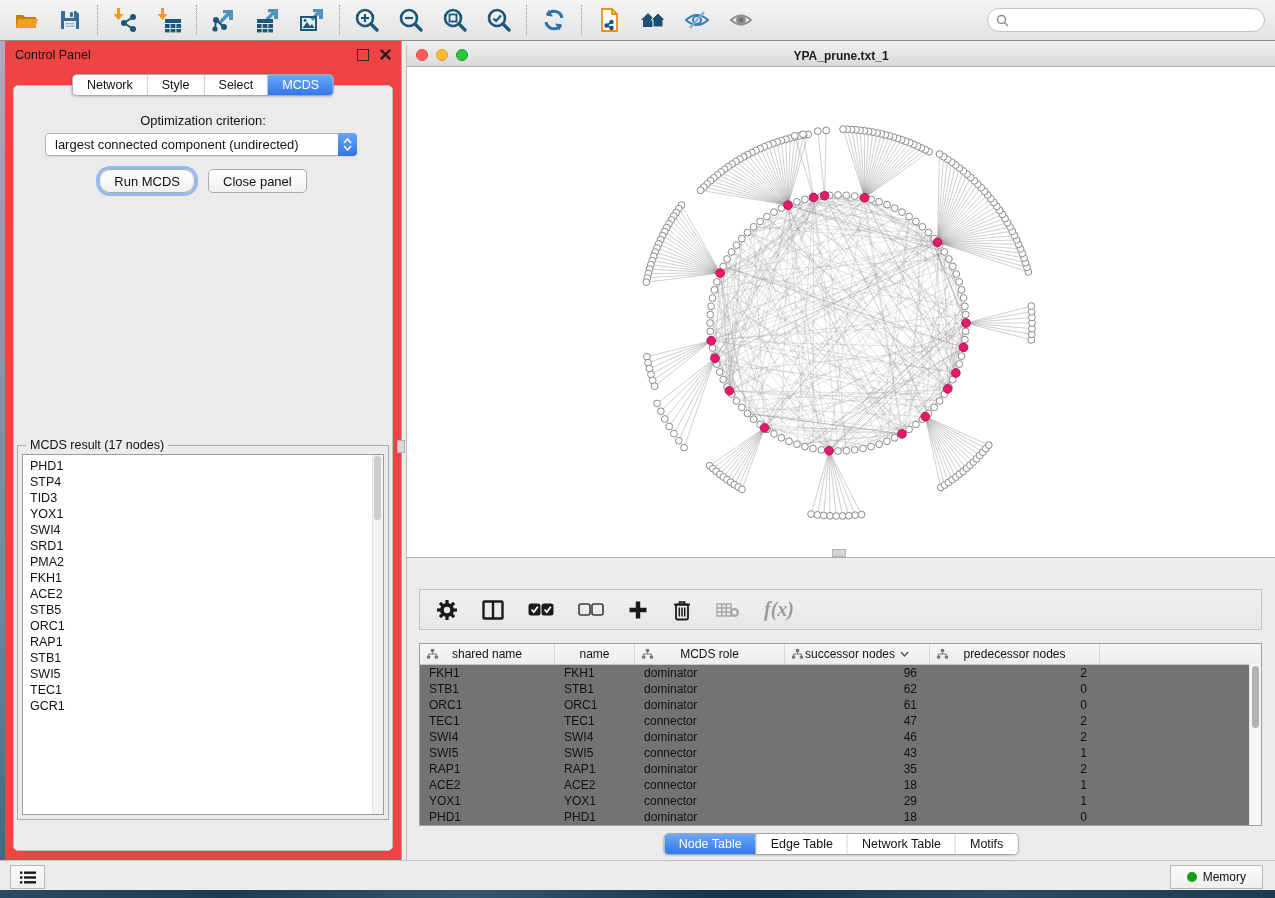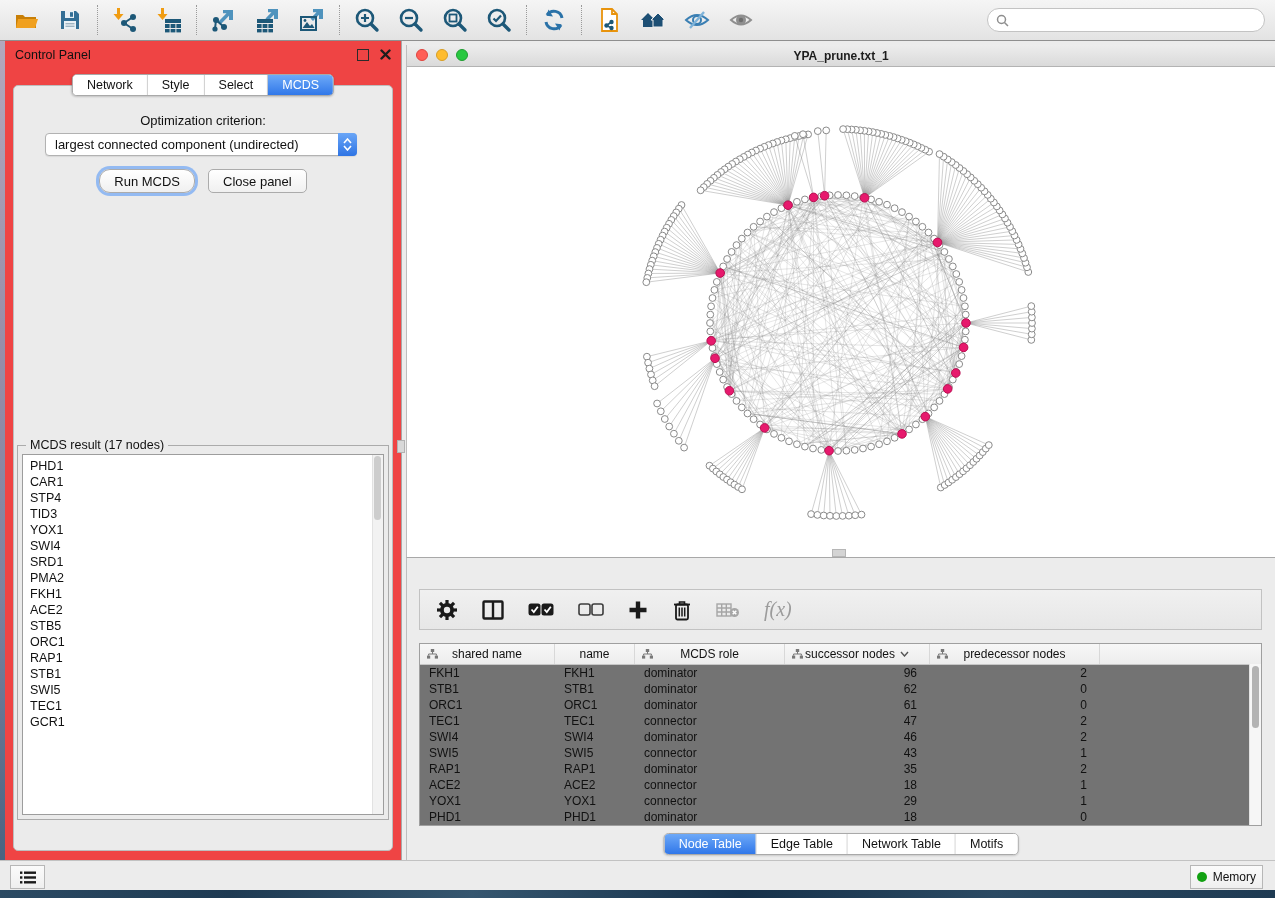--- a/index.html
+++ b/index.html
@@ -69,21 +69,21 @@
   .nw-canvas{position:relative;width:100%;height:490px;background:#fff;overflow:hidden;}
   .nw-canvas svg{display:block;}
   .split-v{position:absolute;left:397px;top:440px;width:8px;height:13px;background:#d8d8d8;border:1px solid #b2b2b2;box-sizing:border-box;}
   .split-h{position:absolute;left:832px;top:549px;width:14px;height:8px;background:#d4d4d4;border:1px solid #b6b6b6;box-sizing:border-box;}
   
   .table-panel{position:absolute;left:406px;top:557px;width:869px;height:303px;background:#ececec;
                border-top:1px solid #a8a8a8;border-left:1px solid #bdbdbd;box-sizing:border-box;}
   .tp-toolbar{position:absolute;left:12px;right:13px;top:31px;height:41px;box-sizing:border-box;
               background:linear-gradient(#f0f0f0,#e7e7e7);border:1px solid #c2c2c2;
               display:flex;align-items:center;gap:24px;padding:0 16px;}
-  .tp-tool{display:flex;align-items:center;justify-content:center;height:26px;}
+  .tp-tool{display:flex;align-items:center;justify-content:center;height:26px;font-weight:bold;}
   .fx{font-family:"Liberation Serif",serif;font-style:italic;font-size:20px;color:#9b9b9b;}
   .tp-table{position:absolute;left:12px;right:13px;top:85px;height:183px;background:#737373;
             border:1px solid #9f9f9f;box-sizing:border-box;overflow:hidden;}
   .tp-header{display:flex;height:20px;background:linear-gradient(#f7f7f7,#ededed);border-bottom:1px solid #c6c6c6;}
   .th{position:relative;display:flex;align-items:center;justify-content:center;font-size:12px;
       border-right:1px solid #d8d8d8;box-sizing:border-box;gap:5px;}
   .th .tree{position:absolute;left:7px;top:5px;}
   .tp-rows{font-size:12px;}
   .tr{display:flex;height:16px;line-height:16px;}
   .td{box-sizing:border-box;padding-left:9px;white-space:nowrap;overflow:hidden;}
@@ -91,21 +91,21 @@
   .tp-scroll{position:absolute;right:0;top:20px;bottom:0;width:11px;background:#f6f6f6;border-left:1px solid #e3e3e3;}
   .tp-thumb{position:absolute;top:2px;left:1.5px;width:7px;height:62px;background:#b3b3b3;border-radius:4px;}
   .tp-tabs{position:absolute;bottom:5px;left:50%;transform:translateX(-50%);display:flex;
            border:1px solid #a9a9a9;border-radius:5px;background:#fff;overflow:hidden;
            box-shadow:0 1px 2px rgba(0,0,0,.15);}
   
   .status-bar{position:absolute;left:0;top:860px;width:1275px;height:30px;background:#ececec;
               border-top:1px solid #c2c2c2;box-sizing:border-box;}
   .sb-btn{position:absolute;left:10px;top:4px;width:33px;height:22px;background:linear-gradient(#fbfbfb,#efefef);
           border:1px solid #b7b7b7;display:flex;align-items:center;justify-content:center;}
-  .memory-btn{position:absolute;right:12px;top:4px;height:22px;padding:0 6px;
+  .memory-btn{position:absolute;right:12px;top:4px;height:22px;padding:0 16px;
               background:linear-gradient(#fbfbfb,#efefef);border:1px solid #b7b7b7;
               display:flex;align-items:center;gap:6px;font-size:12px;}
   .mem-dot{width:10px;height:10px;border-radius:50%;}
 </style>
 </head>
 <body>
 
 <div class="screen">
 
   <div class="toolbar">
@@ -307,21 +307,20 @@
       <div class="mac-btn focused">Run MCDS</div>
       <div class="mac-btn">Close panel</div>
     </div>
     <div class="fieldset">
       <span class="legend">MCDS result (17 nodes)</span>
       <div class="mcds-list" id="mcds-list">
         <div class="mcds-scroll">
             <div class="mcds-thumb"></div>
           </div>
       <div>PHD1</div>
-          <div>CAR1</div>
           <div>STP4</div>
           <div>TID3</div>
           <div>YOX1</div>
           <div>SWI4</div>
           <div>SRD1</div>
           <div>PMA2</div>
           <div>FKH1</div>
           <div>ACE2</div>
           <div>STB5</div>
           <div>ORC1</div>

